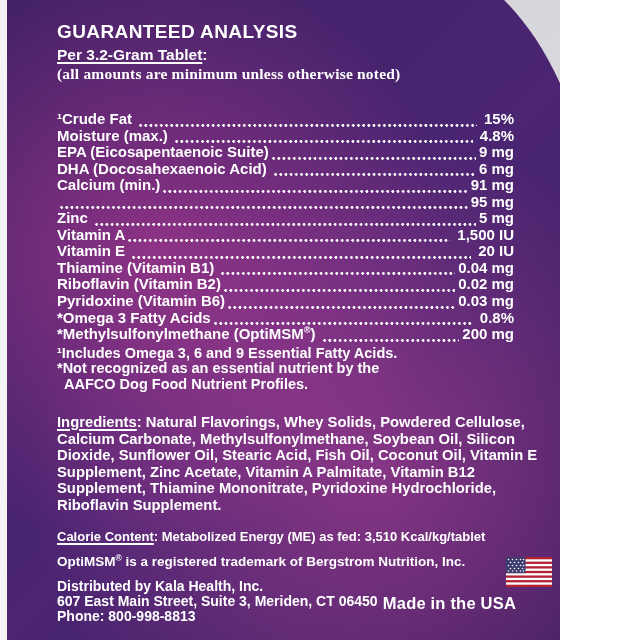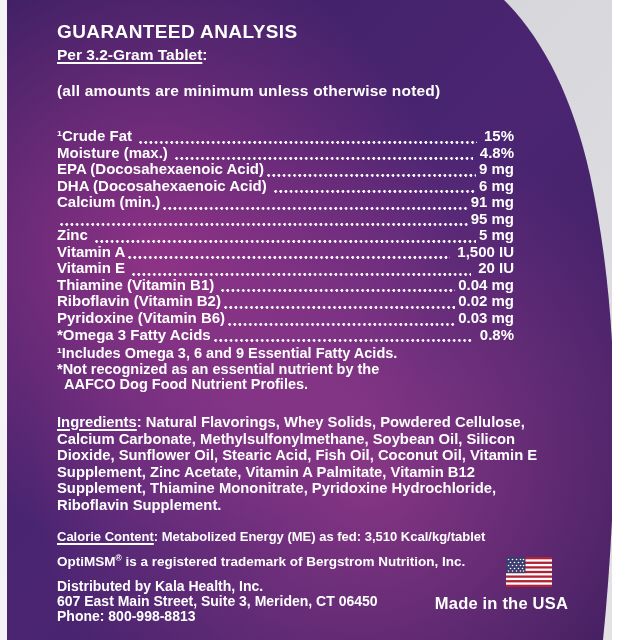--- a/index.html
+++ b/index.html
@@ -1,28 +1,28 @@
 <!DOCTYPE html>
 <html><head>
 <meta charset="utf-8">
 <style>
   html,body{margin:0;padding:0;background:#ffffff;}
   .stage{
-    position:relative;width:612px;height:640px;overflow:hidden;
+    position:relative;width:560px;height:640px;overflow:hidden;
     font-family:"Liberation Sans",sans-serif;font-weight:bold;color:#ffffff;
     -webkit-font-smoothing:antialiased;
   }
   .bg{position:absolute;inset:0;}
   sup{font-size:62%;vertical-align:super;line-height:0;}
   .u{text-decoration:underline;text-decoration-thickness:1.5px;text-underline-offset:2px;}
 
   .top-block{position:absolute;left:57px;top:21px;width:457px;}
   .title{font-size:19px;letter-spacing:.4px;line-height:22px;white-space:nowrap;}
   .serving{font-size:15.5px;line-height:18px;margin-top:3px;white-space:nowrap;}
-  .note{font-size:15.5px;line-height:18px;margin-top:18px;letter-spacing:.2px;white-space:nowrap;}
+  .note{font-size:15.5px;line-height:18px;margin-top:1px;letter-spacing:.2px;white-space:nowrap;font-family:Liberation Serif, serif;}
 
   .rows{margin-top:28px;font-size:15px;}
   .row{display:flex;align-items:baseline;line-height:16.55px;}
   .lab,.val{white-space:pre;}
   .leader{
     flex:1;min-width:8px;height:12px;margin:0 3px;align-self:flex-end;
     background-image:radial-gradient(circle at 1.6px 9.4px,#ffffff 1.15px,rgba(255,255,255,0) 1.6px);
     background-size:5.2px 12px;background-repeat:repeat-x;
   }
   .footnotes{margin-top:3px;font-size:14.5px;line-height:15.6px;}
@@ -84,21 +84,21 @@
           <span class="lab">¹Crude Fat </span>
           <span class="leader"></span>
           <span class="val"> 15%</span>
         </div>
         <div class="row">
           <span class="lab">Moisture (max.) </span>
           <span class="leader"></span>
           <span class="val"> 4.8%</span>
         </div>
         <div class="row">
-          <span class="lab">EPA (Docosahexaenoic Acid)</span>
+          <span class="lab">EPA (Eicosapentaenoic Suite)</span>
           <span class="leader"></span>
           <span class="val">9 mg</span>
         </div>
         <div class="row">
           <span class="lab">DHA (Docosahexaenoic Acid) </span>
           <span class="leader"></span>
           <span class="val">6 mg</span>
         </div>
         <div class="row">
           <span class="lab">Calcium (min.)</span>
@@ -136,20 +136,25 @@
         </div>
         <div class="row">
           <span class="lab">Pyridoxine (Vitamin B6)</span>
           <span class="leader"></span>
           <span class="val">0.03 mg</span>
         </div>
         <div class="row">
           <span class="lab">*Omega 3 Fatty Acids</span>
           <span class="leader"></span>
           <span class="val"> 0.8%</span>
+        </div>
+        <div class="row">
+          <span class="lab">*Methylsulfonylmethane (OptiMSM<sup>®</sup>) </span>
+          <span class="leader"></span>
+          <span class="val">200 mg</span>
         </div>
       </div>
 
     <div class="footnotes">
       <div class="fn">¹Includes Omega 3, 6 and 9 Essential Fatty Acids.</div>
       <div class="fn">*Not recognized as an essential nutrient by the</div>
       <div class="fn fn-indent">AAFCO Dog Food Nutrient Profiles.</div>
     </div>
   </div>
 

